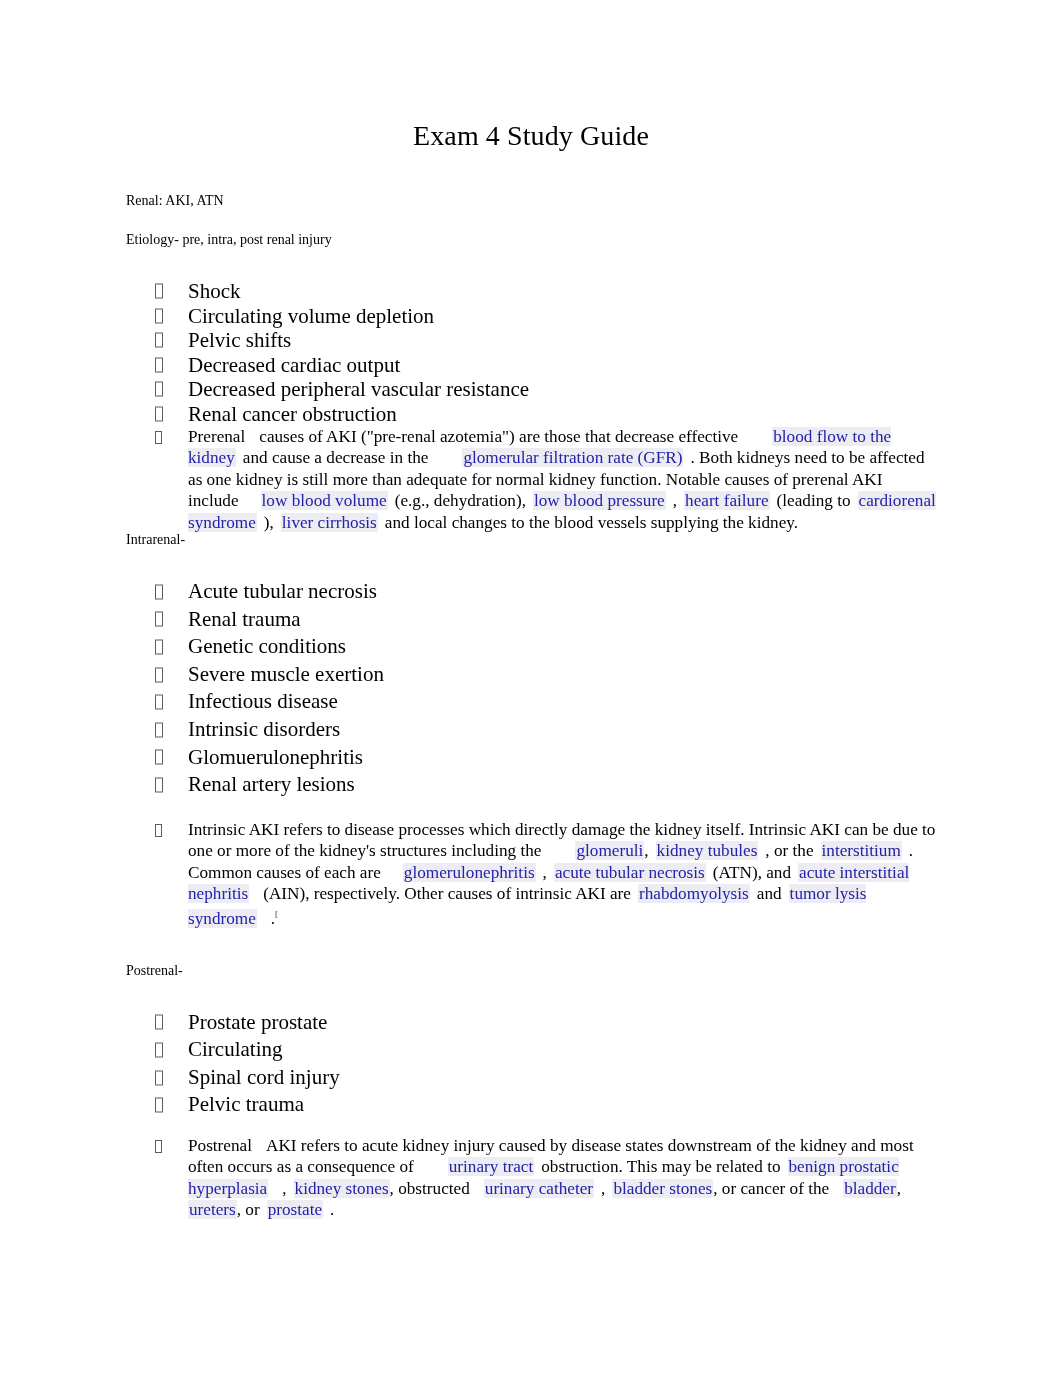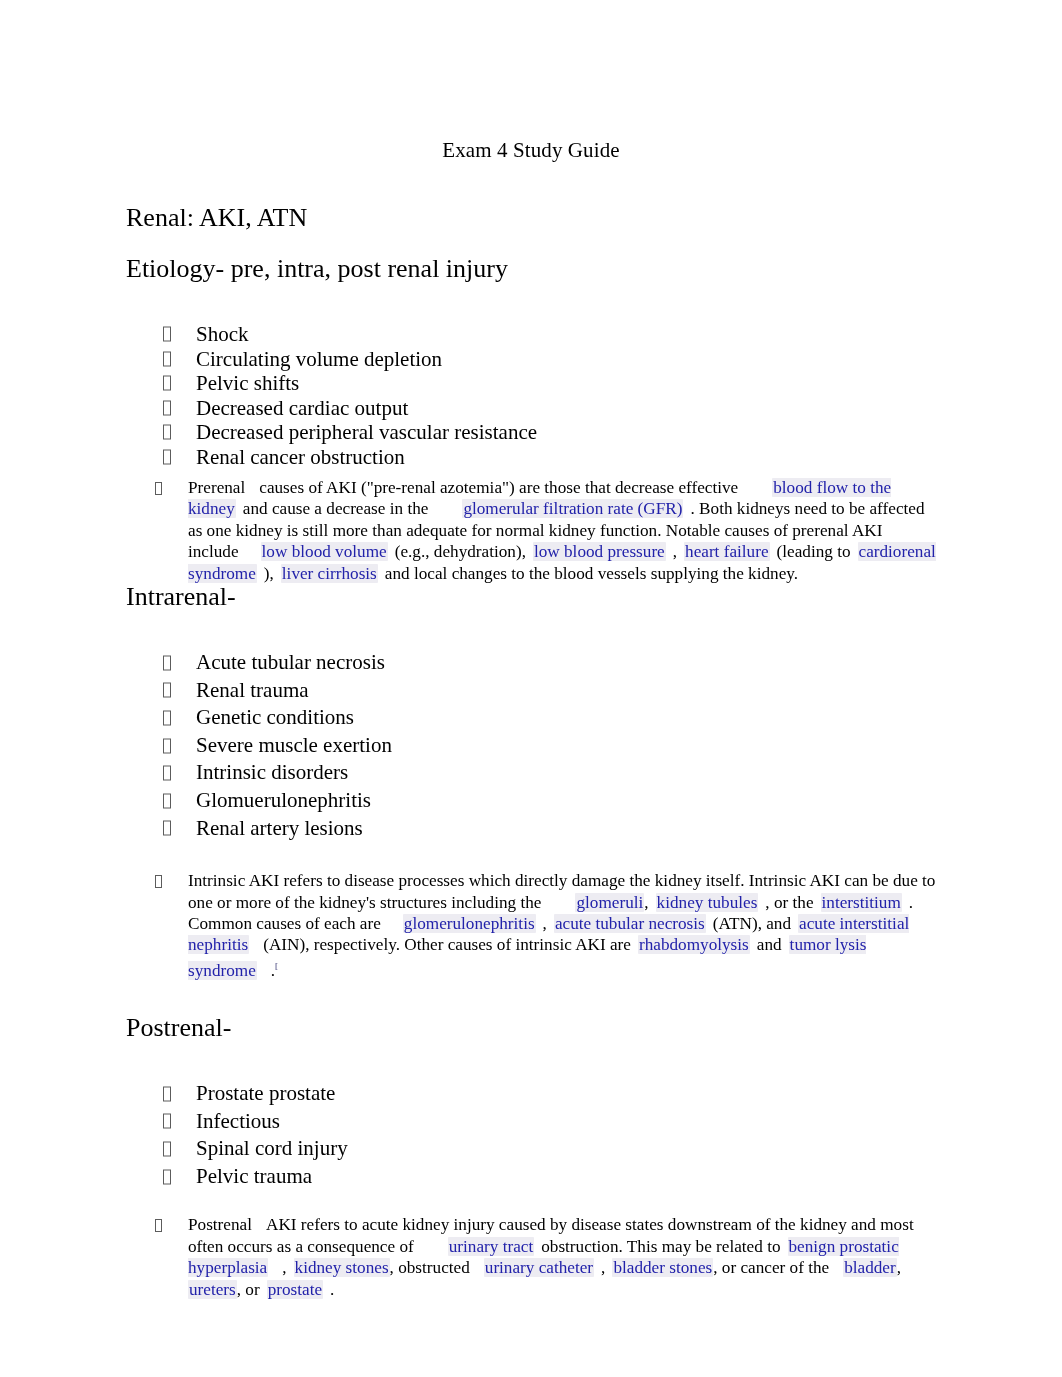--- a/index.html
+++ b/index.html
@@ -22,47 +22,47 @@
     width: 1062px;
     height: 1377px;
     background: #ffffff;
     box-sizing: border-box;
     padding: 122px 126px 0 126px;
   }
 
   
   .doc-title {
     text-align: center;
-    font-size: 21px;
+    font-size: 28px;
     line-height: 1.0;
-    margin: 18px 0 0 0;
+    margin: 0 0 0 0;
     padding: 0;
     letter-spacing: 0.1px;
   }
 
   
   .para {
-    font-size: 26px;
+    font-size: 14px;
     line-height: 1.0;
     margin: 0;
     padding: 0;
   }
   .sp-44  { height: 44px; }
   .sp-25  { height: 25px; }
   .sp-23  { height: 23px; }
   .sp-31  { height: 31px; }
   .sp-34  { height: 34px; }
   .sp-20  { height: 20px; }
   .sp-16  { height: 16px; }
   .sp-9   { height: 9px; }
 
   
   ul.blist {
     list-style: none;
-    margin: 8px;
+    margin: 0;
     padding: 0;
   }
   ul.blist > li {
     position: relative;
     padding-left: 62px;
     font-size: 21px;
     line-height: 24.5px;
     margin: 0;
   }
   ul.blist.spaced > li {
@@ -153,40 +153,41 @@
 
   <div class="para">Intrarenal-</div>
 
   <div class="sp-31"></div>
 
   <ul class="blist spaced">
     <li><span class="tofu"></span><span>Acute tubular necrosis</span></li>
     <li><span class="tofu"></span><span>Renal trauma</span></li>
     <li><span class="tofu"></span><span>Genetic conditions</span></li>
     <li><span class="tofu"></span><span>Severe muscle exertion</span></li>
+    <li><span class="tofu"></span><span>Infectious disease</span></li>
     <li><span class="tofu"></span><span>Intrinsic disorders</span></li>
     <li><span class="tofu"></span><span>Glomuerulonephritis</span></li>
     <li><span class="tofu"></span><span>Renal artery lesions</span></li>
   </ul>
 
   <div class="sp-20"></div>
 
   <div class="note">
     <span class="tofu"></span><span>Intrinsic AKI refers to disease processes which directly damage the kidney itself. Intrinsic AKI can be due to one or more of the kidney's structures including the</span><span class="gap4"></span><a class="lnk" href="#">glomeruli</a><span>,</span><span class="gap"></span><a class="lnk" href="#">kidney tubules</a><span class="gap"></span><span>, or the</span><span class="gap"></span><a class="lnk" href="#">interstitium</a><span class="gap"></span><span>. Common causes of each are</span><span class="gap3"></span><a class="lnk" href="#">glomerulonephritis</a><span class="gap"></span><span>,</span><span class="gap"></span><a class="lnk" href="#">acute tubular necrosis</a><span class="gap"></span><span>(ATN), and</span><span class="gap"></span><a class="lnk" href="#">acute interstitial nephritis</a><span class="gap2"></span><span>(AIN), respectively. Other causes of intrinsic AKI are</span><span class="gap"></span><a class="lnk" href="#">rhabdomyolysis</a><span class="gap"></span><span>and</span><span class="gap"></span><a class="lnk" href="#">tumor lysis syndrome</a><span class="gap2"></span><span>.</span><sup class="artifact">[</sup>
   </div>
 
   <div class="sp-34"></div>
 
   <div class="para">Postrenal-</div>
 
   <div class="sp-31"></div>
 
   <ul class="blist spaced">
     <li><span class="tofu"></span><span>Prostate prostate</span></li>
-    <li><span class="tofu"></span><span>Infectious</span></li>
+    <li><span class="tofu"></span><span>Circulating</span></li>
     <li><span class="tofu"></span><span>Spinal cord injury</span></li>
     <li><span class="tofu"></span><span>Pelvic trauma</span></li>
   </ul>
 
   <div class="sp-16"></div>
 
   <div class="note">
     <span class="tofu"></span><span>Postrenal</span><span class="gap2"></span><span>AKI refers to acute kidney injury caused by disease states downstream of the kidney and most often occurs as a consequence of</span><span class="gap4"></span><a class="lnk" href="#">urinary tract</a><span class="gap"></span><span>obstruction. This may be related to</span><span class="gap"></span><a class="lnk" href="#">benign prostatic hyperplasia</a><span class="gap2"></span><span>,</span><span class="gap"></span><a class="lnk" href="#">kidney stones</a><span>, obstructed</span><span class="gap2"></span><a class="lnk" href="#">urinary catheter</a><span class="gap"></span><span>,</span><span class="gap"></span><a class="lnk" href="#">bladder stones</a><span>, or cancer of the</span><span class="gap2"></span><a class="lnk" href="#">bladder</a><span>,</span><span class="gap"></span><a class="lnk" href="#">ureters</a><span>, or</span><span class="gap"></span><a class="lnk" href="#">prostate</a><span class="gap"></span><span>.</span>
   </div>
 

